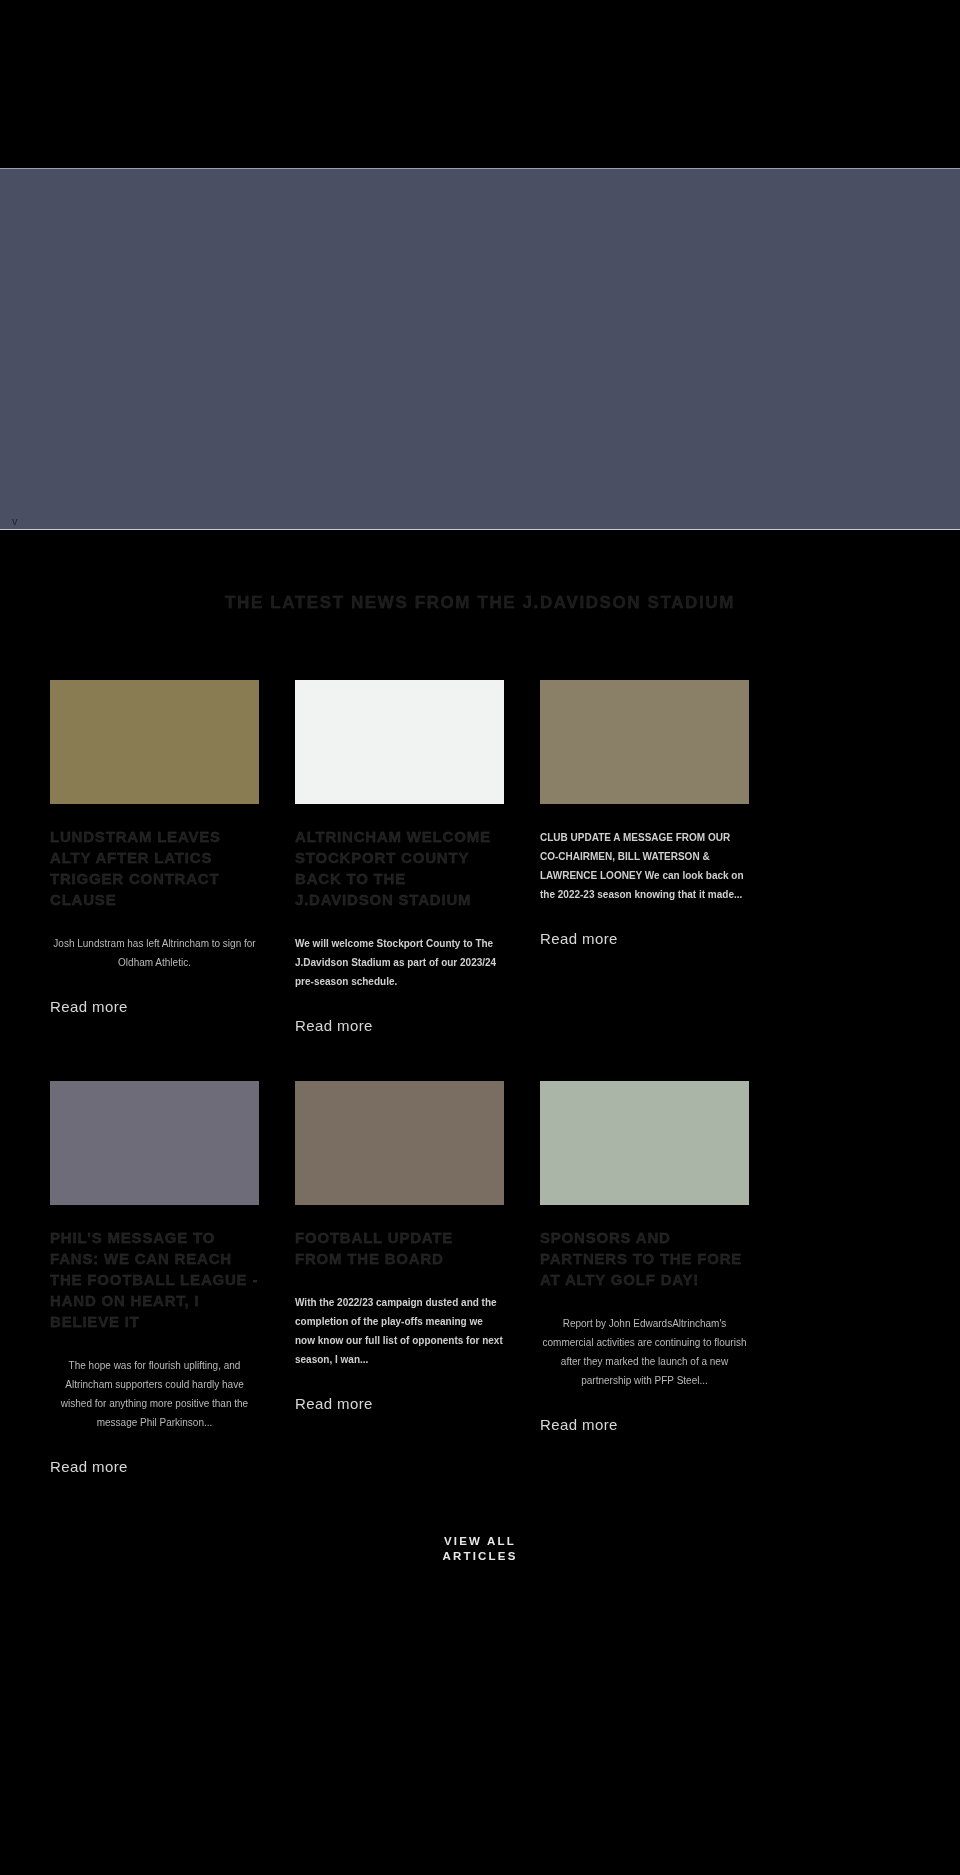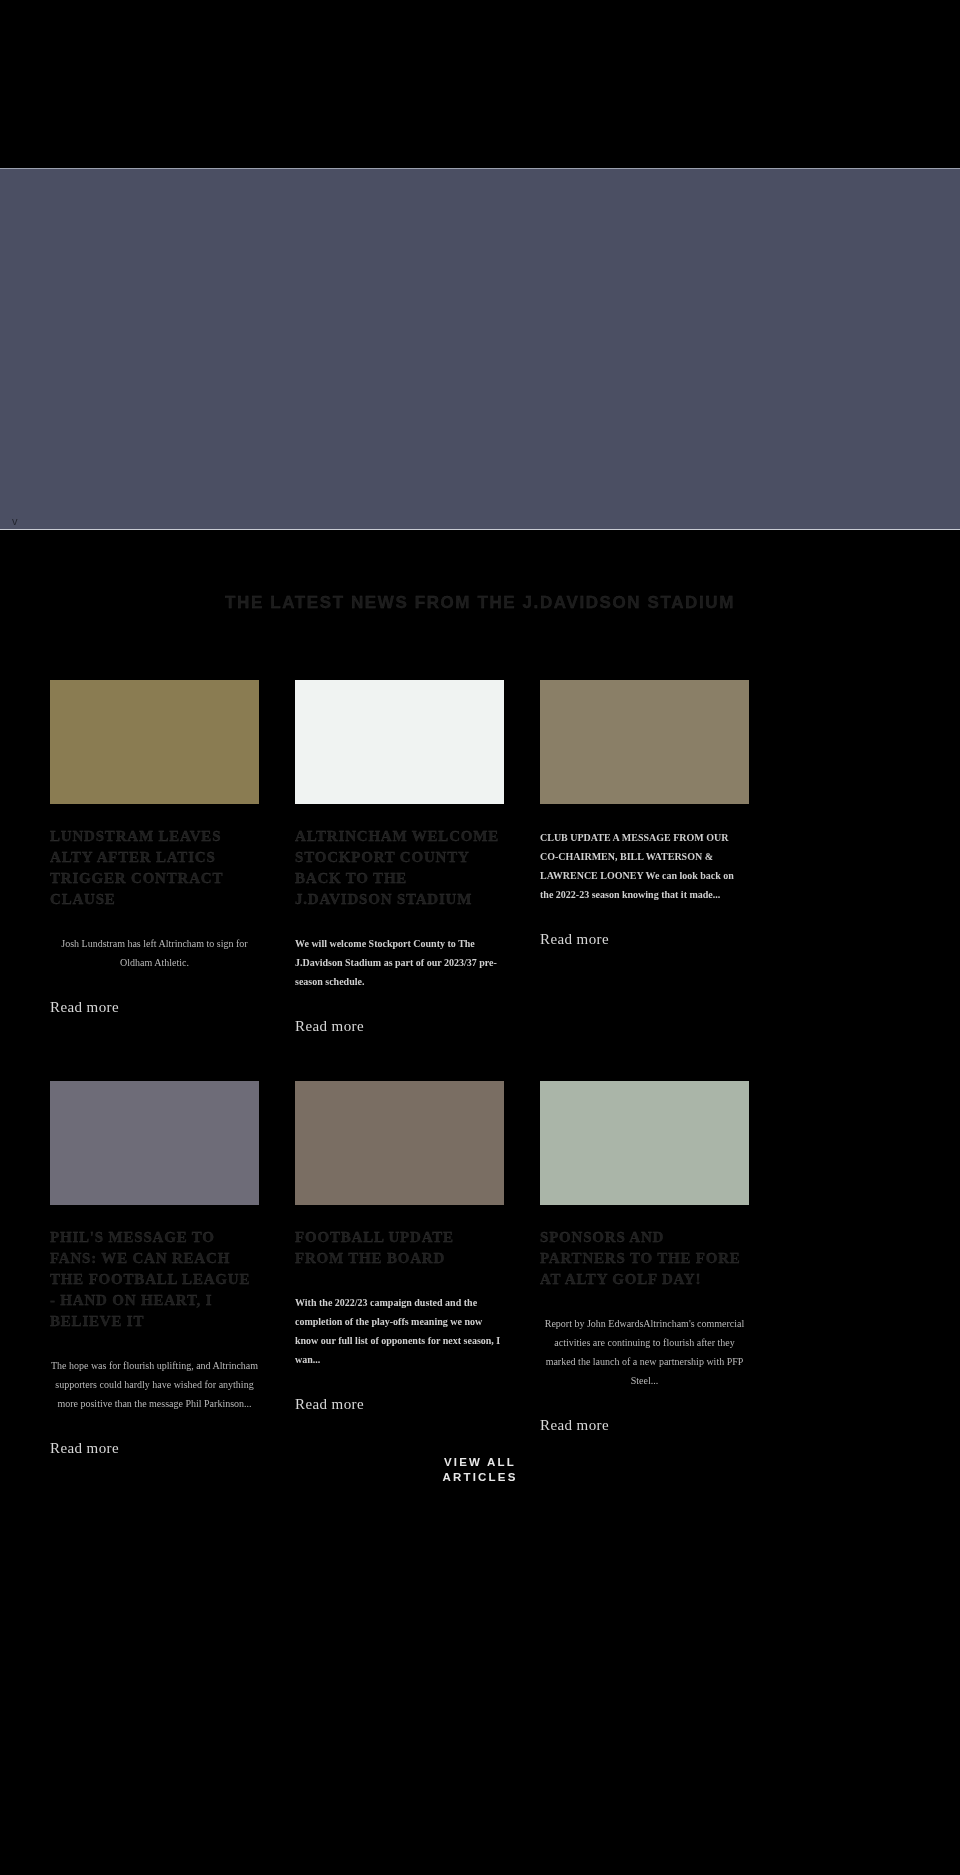--- a/index.html
+++ b/index.html
@@ -82,21 +82,20 @@
   }
 
   .grid {
     width: 860px;
     margin: 0 auto;
     display: grid;
     grid-template-columns: repeat(3, 209px);
     column-gap: 36px;
     row-gap: 48px;
     padding-left: 0px;
-    font-family: Liberation Serif, serif;
   }
 
   .card {
     width: 209px;
     display: flex;
     flex-direction: column;
   }
 
   .card-thumb {
     width: 209px;
@@ -135,20 +134,21 @@
     line-height: 14px;
     color: #d8d8d8;
     letter-spacing: .4px;
     text-decoration: none;
     display: inline-block;
     width: max-content;
   }
 
   
   .cta-wrap {
+    margin-top: 60px;
     text-align: center;
     padding-bottom: 90px;
   }
   .cta-button {
     display: inline-block;
     background: transparent;
     border: none;
     color: #e8e8e8;
     font-size: 11.5px;
     font-weight: bold;
@@ -180,21 +180,21 @@
     <article class="card">
       <a class="card-thumb" style="background: rgb(138, 124, 82);"></a>
       <h3 class="card-title">LUNDSTRAM LEAVES ALTY AFTER LATICS TRIGGER CONTRACT CLAUSE</h3>
       <p class="card-excerpt dim">Josh Lundstram has left Altrincham to sign for Oldham Athletic.</p>
       <a class="read-more">Read more</a>
     </article>
 
     <article class="card">
       <a class="card-thumb" style="background: rgb(240, 243, 242);"></a>
       <h3 class="card-title">ALTRINCHAM WELCOME STOCKPORT COUNTY BACK TO THE J.DAVIDSON STADIUM</h3>
-      <p class="card-excerpt">We will welcome Stockport County to The J.Davidson Stadium as part of our 2023/37 pre-season schedule.</p>
+      <p class="card-excerpt">We will welcome Stockport County to The J.Davidson Stadium as part of our 2023/24 pre-season schedule.</p>
       <a class="read-more">Read more</a>
     </article>
 
     <article class="card">
       <a class="card-thumb" style="background: rgb(138, 127, 103);"></a>
       <p class="card-excerpt">CLUB UPDATE A MESSAGE FROM OUR CO-CHAIRMEN, BILL WATERSON &amp; LAWRENCE LOONEY We can look back on the 2022-23 season knowing that it made...</p>
       <a class="read-more">Read more</a>
     </article>
 
     <article class="card">

